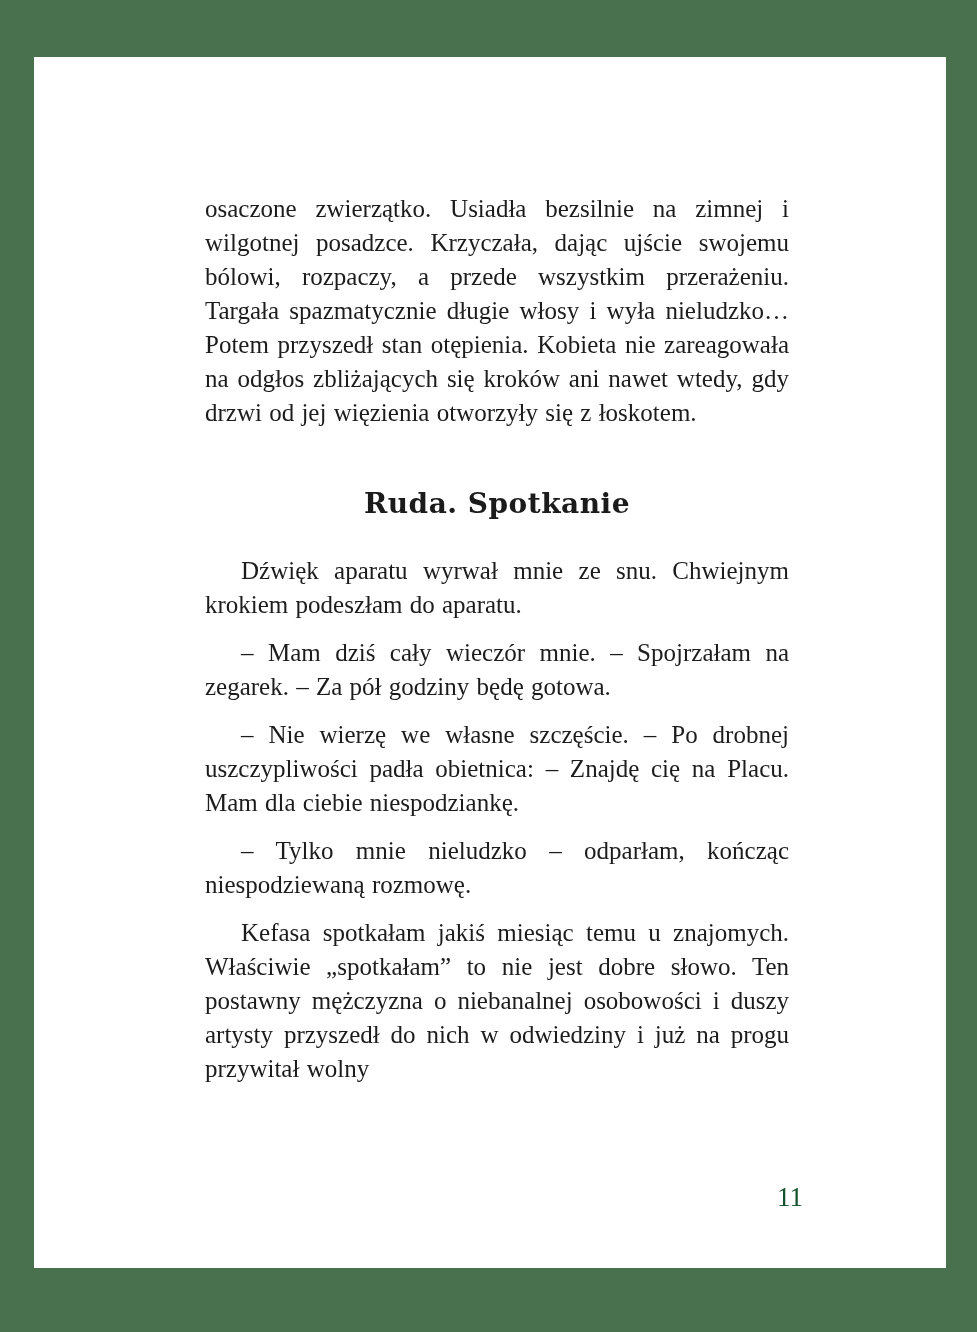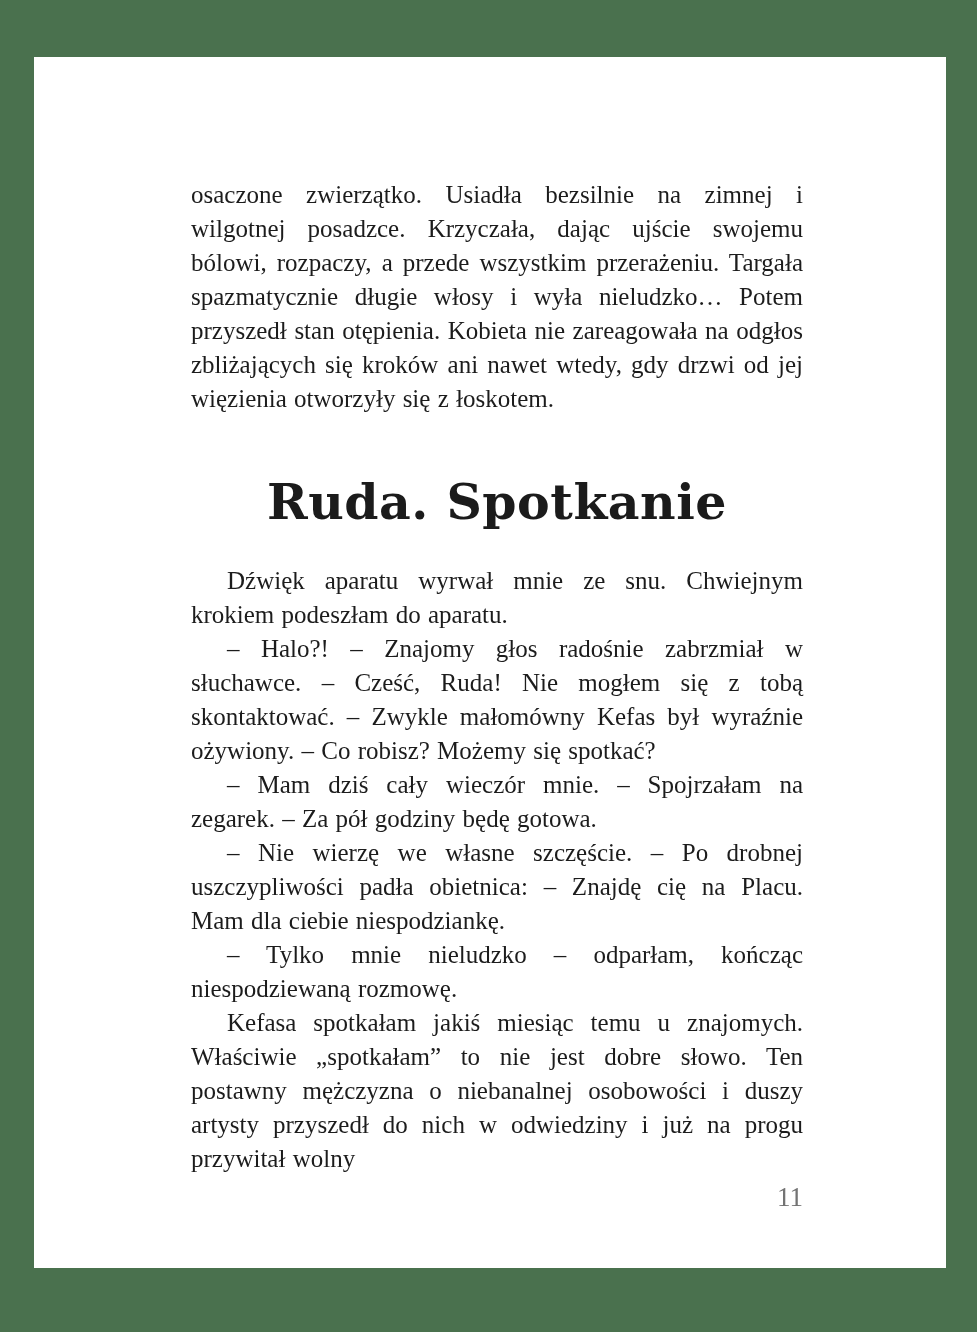--- a/index.html
+++ b/index.html
@@ -26,63 +26,62 @@
     left: 157px;
     top: 121px;
     width: 612px;
     color: #1c1c1c;
     font-family: "Liberation Serif", "DejaVu Serif", serif;
     font-size: 25px;
     line-height: 34px;
     text-align: justify;
   }
   p.body-par {
-    margin: 0;
+    margin: 14px;
     padding: 0;
     text-indent: 36px;
     word-spacing: 1px;
   }
   p.body-par.no-indent {
     text-indent: 0;
   }
   h1.chapter-heading {
     margin: 58px 0 34px 0;
     padding: 0;
     text-align: center;
     text-indent: 0;
     font-family: "DejaVu Serif", "Liberation Serif", serif;
     font-weight: bold;
-    font-size: 49px;
+    font-size: 28px;
     line-height: 1.15;
     letter-spacing: 0.5px;
     color: #1b1b1b;
   }
   .page-number {
     position: absolute;
     left: 157px;
     top: 1125px;
     width: 612px;
     text-align: right;
-    color: #737373;
+    color: #14532d;
     font-family: "Liberation Serif", "DejaVu Serif", serif;
     font-size: 27px;
     line-height: 31px;
   }
 </style>
 </head>
 <body>
 
 <div class="page">
   <div class="text-column">
     <p class="body-par no-indent">osaczone zwierzątko. Usiadła bezsilnie na zimnej i wilgotnej posadzce. Krzyczała, dając ujście swojemu bólowi, rozpaczy, a przede wszystkim przerażeniu. Targała spazmatycznie długie włosy i wyła nieludzko… Potem przyszedł stan otępienia. Kobieta nie zareagowała na odgłos zbliżających się kroków ani nawet wtedy, gdy drzwi od jej więzienia otworzyły się z łoskotem.</p>
 
     <h1 class="chapter-heading">Ruda. Spotkanie</h1>
 
     <p class="body-par">Dźwięk aparatu wyrwał mnie ze snu. Chwiejnym krokiem podeszłam do aparatu.</p>
-    <p class="body-par">– Halo?! – Znajomy głos radośnie zabrzmiał w słuchawce. – Cześć, Ruda! Nie mogłem się z tobą skontaktować. – Zwykle małomówny Kefas był wyraźnie ożywiony. – Co robisz? Możemy się spotkać?</p>
     <p class="body-par">– Mam dziś cały wieczór mnie. – Spojrzałam na zegarek. – Za pół godziny będę gotowa.</p>
     <p class="body-par">– Nie wierzę we własne szczęście. – Po drobnej uszczypliwości padła obietnica: – Znajdę cię na Placu. Mam dla ciebie niespodziankę.</p>
     <p class="body-par">– Tylko mnie nieludzko – odparłam, kończąc niespodziewaną rozmowę.</p>
     <p class="body-par">Kefasa spotkałam jakiś miesiąc temu u znajomych. Właściwie „spotkałam” to nie jest dobre słowo. Ten postawny mężczyzna o niebanalnej osobowości i duszy artysty przyszedł do nich w odwiedziny i już na progu przywitał wolny</p>
   </div>
 
   <div class="page-number">11</div>
 </div>
 
 </body></html>

